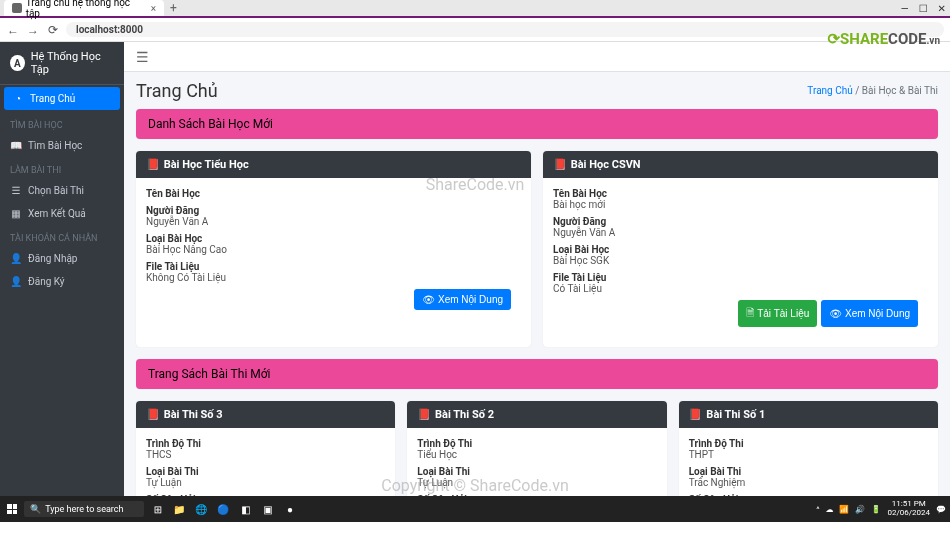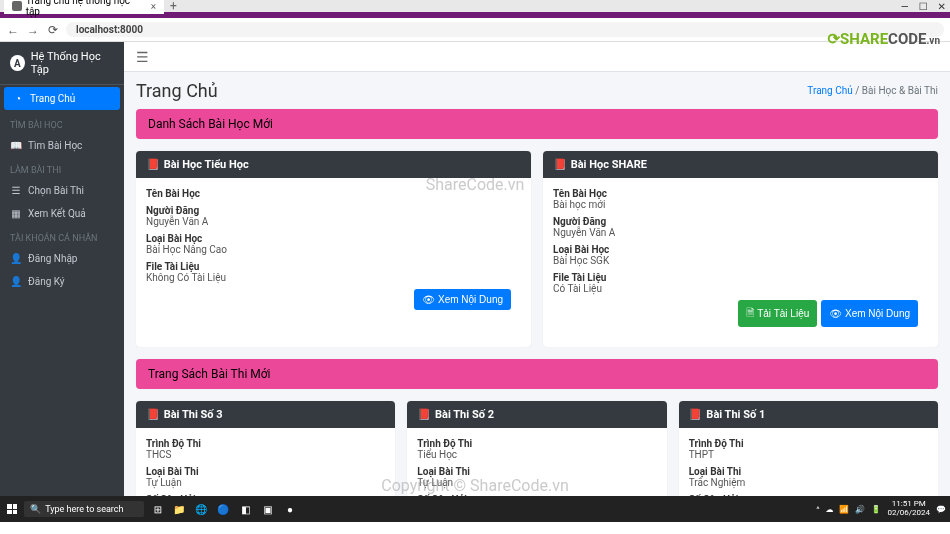--- a/index.html
+++ b/index.html
@@ -1,19 +1,19 @@
 <!DOCTYPE html>
 <html><head>
   <meta charset="utf-8">
   <style>
     * { margin: 0; padding: 0; box-sizing: border-box; }
     body { font-family: -apple-system, BlinkMacSystemFont, "Segoe UI", Roboto, sans-serif; font-size: 12px; background: #ffffff; overflow: hidden; }
     
     
-    .browser-chrome { background: #e8e8e8; height: 18px; display: flex; align-items: center; padding: 0 4px; border-bottom: 6px solid #701a75; }
+    .browser-chrome { background: #e8e8e8; height: 18px; display: flex; align-items: center; padding: 0 4px; border-bottom: 2px solid #701a75; }
     .tab-bar { display: flex; align-items: center; gap: 2px; height: 100%; }
     .tab { background: #fff; padding: 2px 8px; font-size: 10px; display: flex; align-items: center; gap: 4px; border-radius: 4px 4px 0 0; max-width: 160px; height: 16px; }
     .tab .favicon { width: 10px; height: 10px; background: #666; border-radius: 2px; }
     .tab .close-x { font-size: 10px; color: #666; margin-left: 4px; }
     .new-tab { font-size: 12px; color: #666; padding: 0 4px; }
     .win-controls { margin-left: auto; display: flex; gap: 10px; font-size: 10px; color: #333; }
     
     .nav-bar { background: #fff; height: 24px; display: flex; align-items: center; padding: 0 6px; gap: 6px; border-bottom: 1px solid #ddd; }
     .nav-btn { color: #555; font-size: 12px; cursor: pointer; width: 14px; text-align: center; }
     .url-bar { flex: 1; background: #f4f4f4; border-radius: 12px; padding: 2px 10px; font-size: 10px; color: #444; font-weight: bold; }
@@ -193,21 +193,21 @@
                 <span>👁</span>
                 <span>Xem Nội Dung</span>
               </button>
           </div>
         </div>
       </div>
 
       <div class="card">
         <div class="card-header">
           <span>📕</span>
-          <span>Bài Học SHARE</span>
+          <span>Bài Học CSVN</span>
         </div>
         <div class="card-body">
           <div class="field">
               <div class="field-label">Tên Bài Học</div>
               <div class="field-value">Bài học mới</div>
             </div>
           <div class="field">
               <div class="field-label">Người Đăng</div>
               <div class="field-value">Nguyễn Văn A</div>
             </div>

